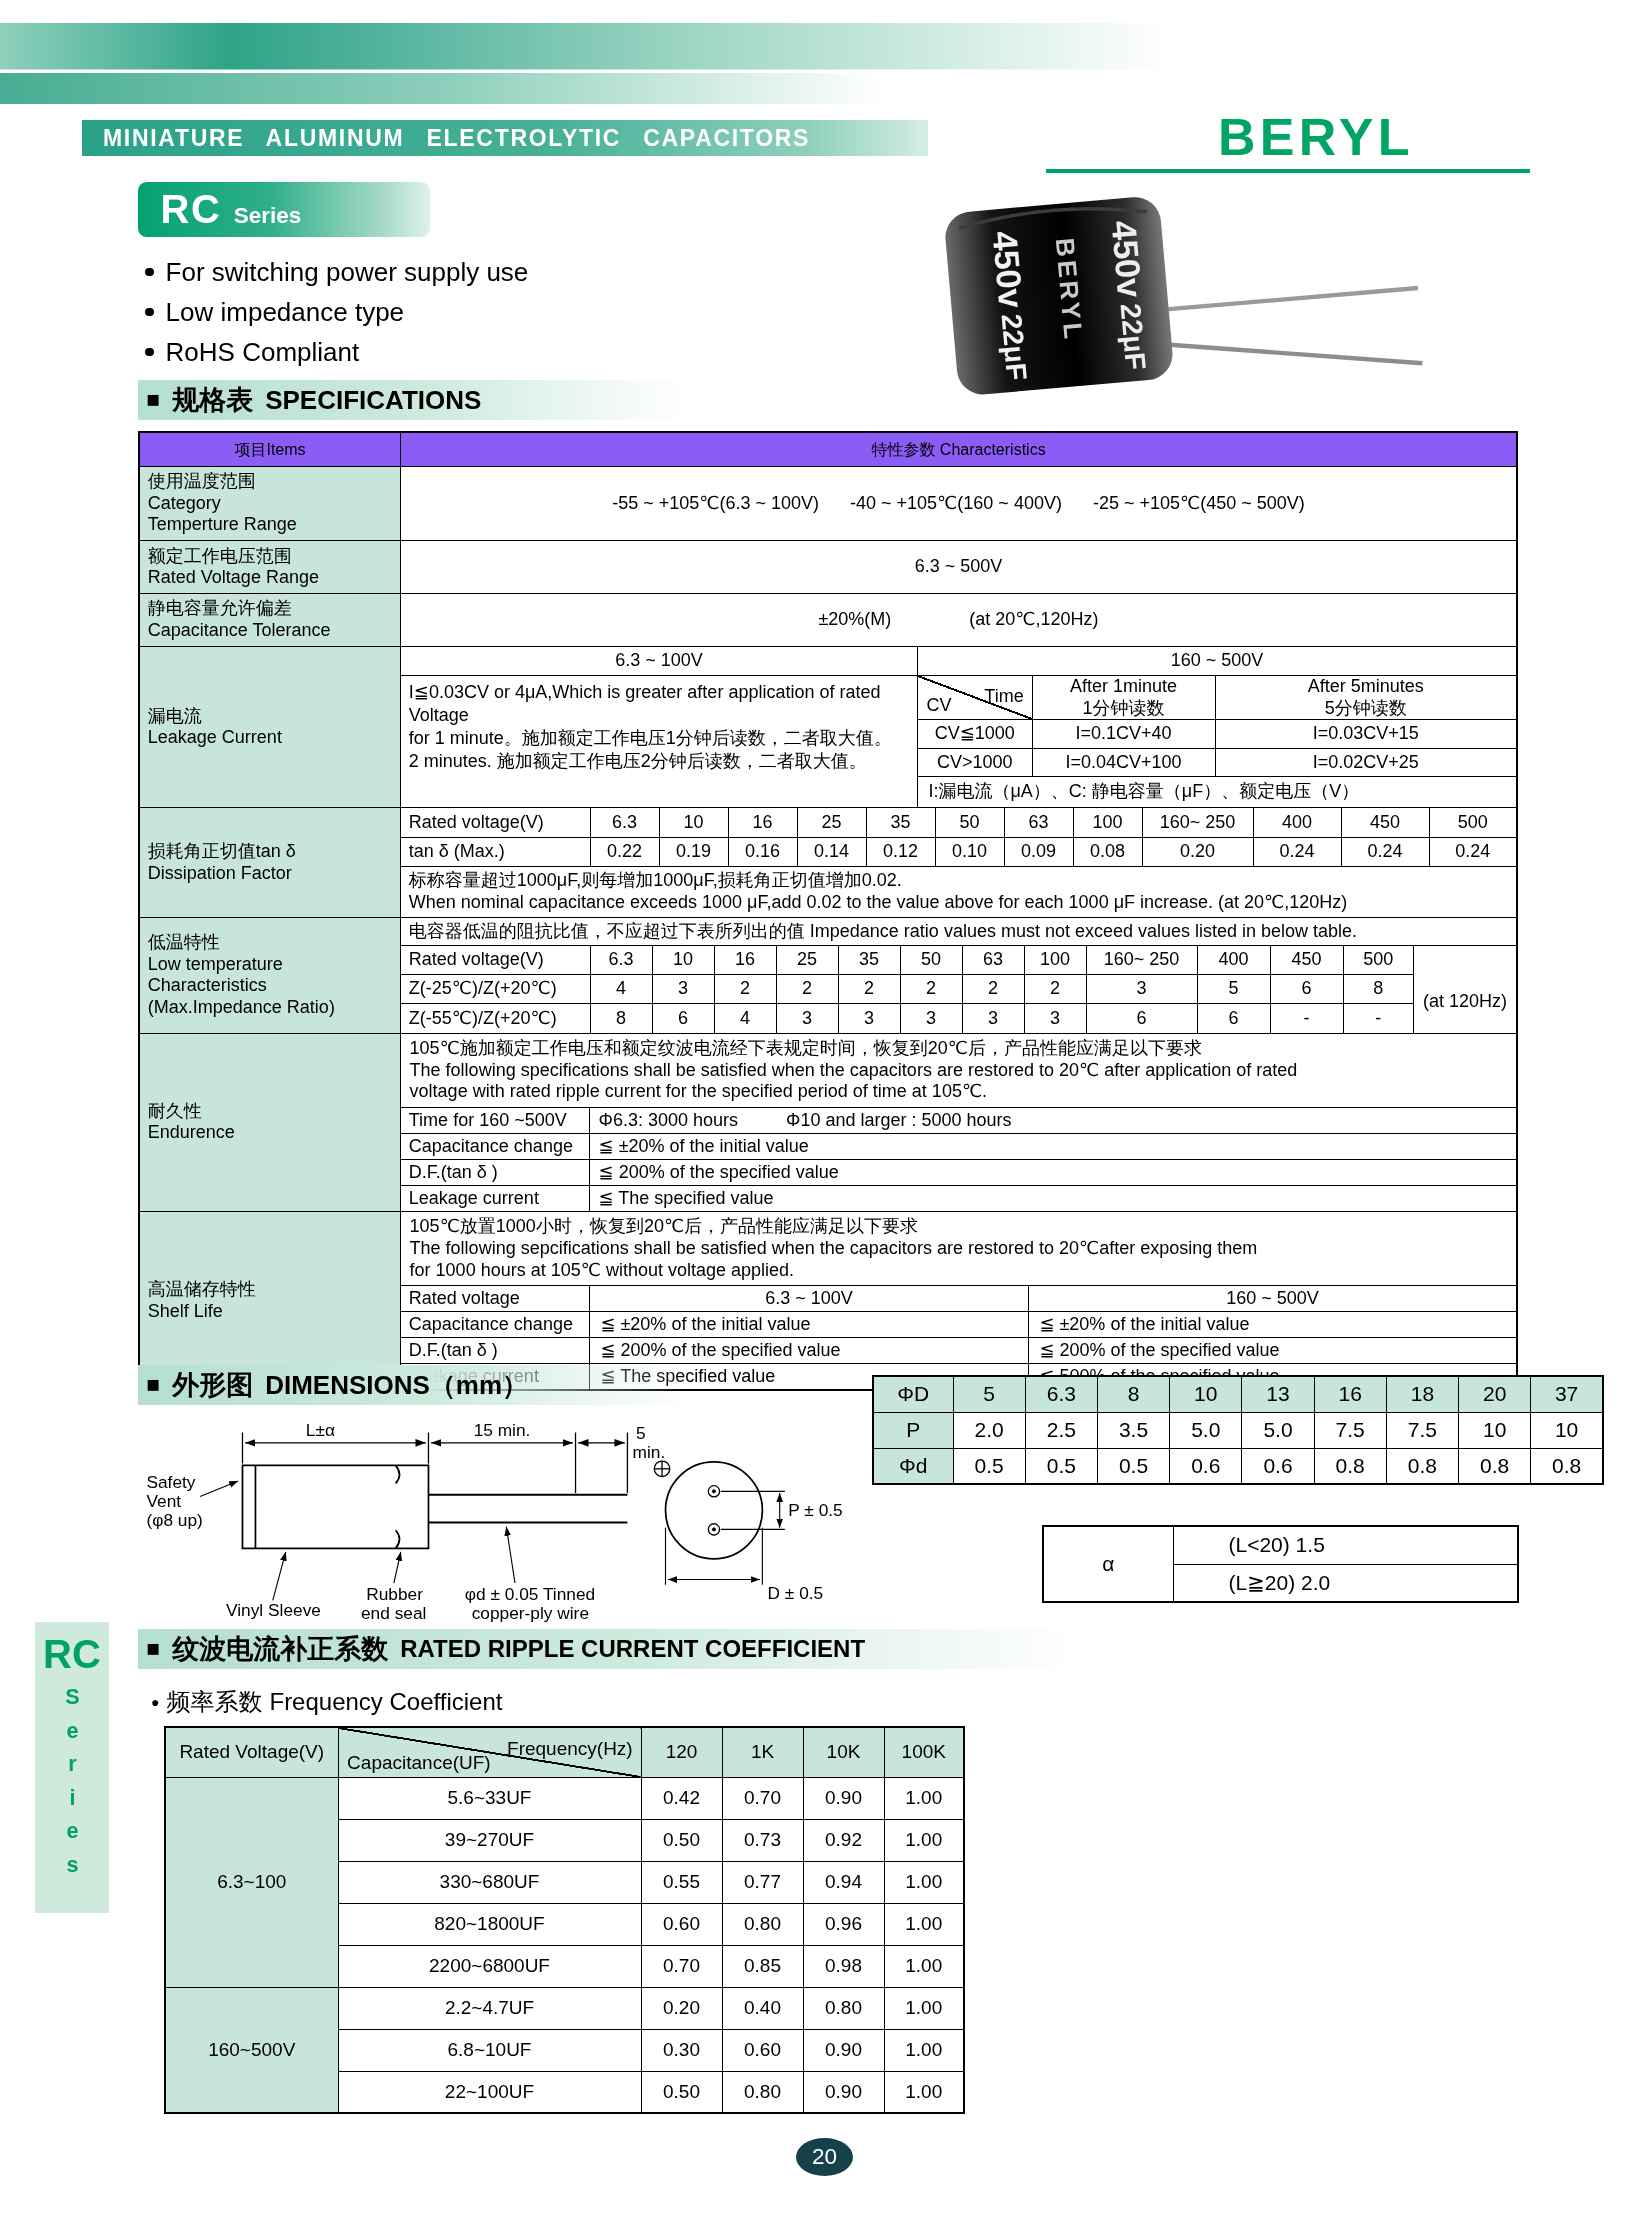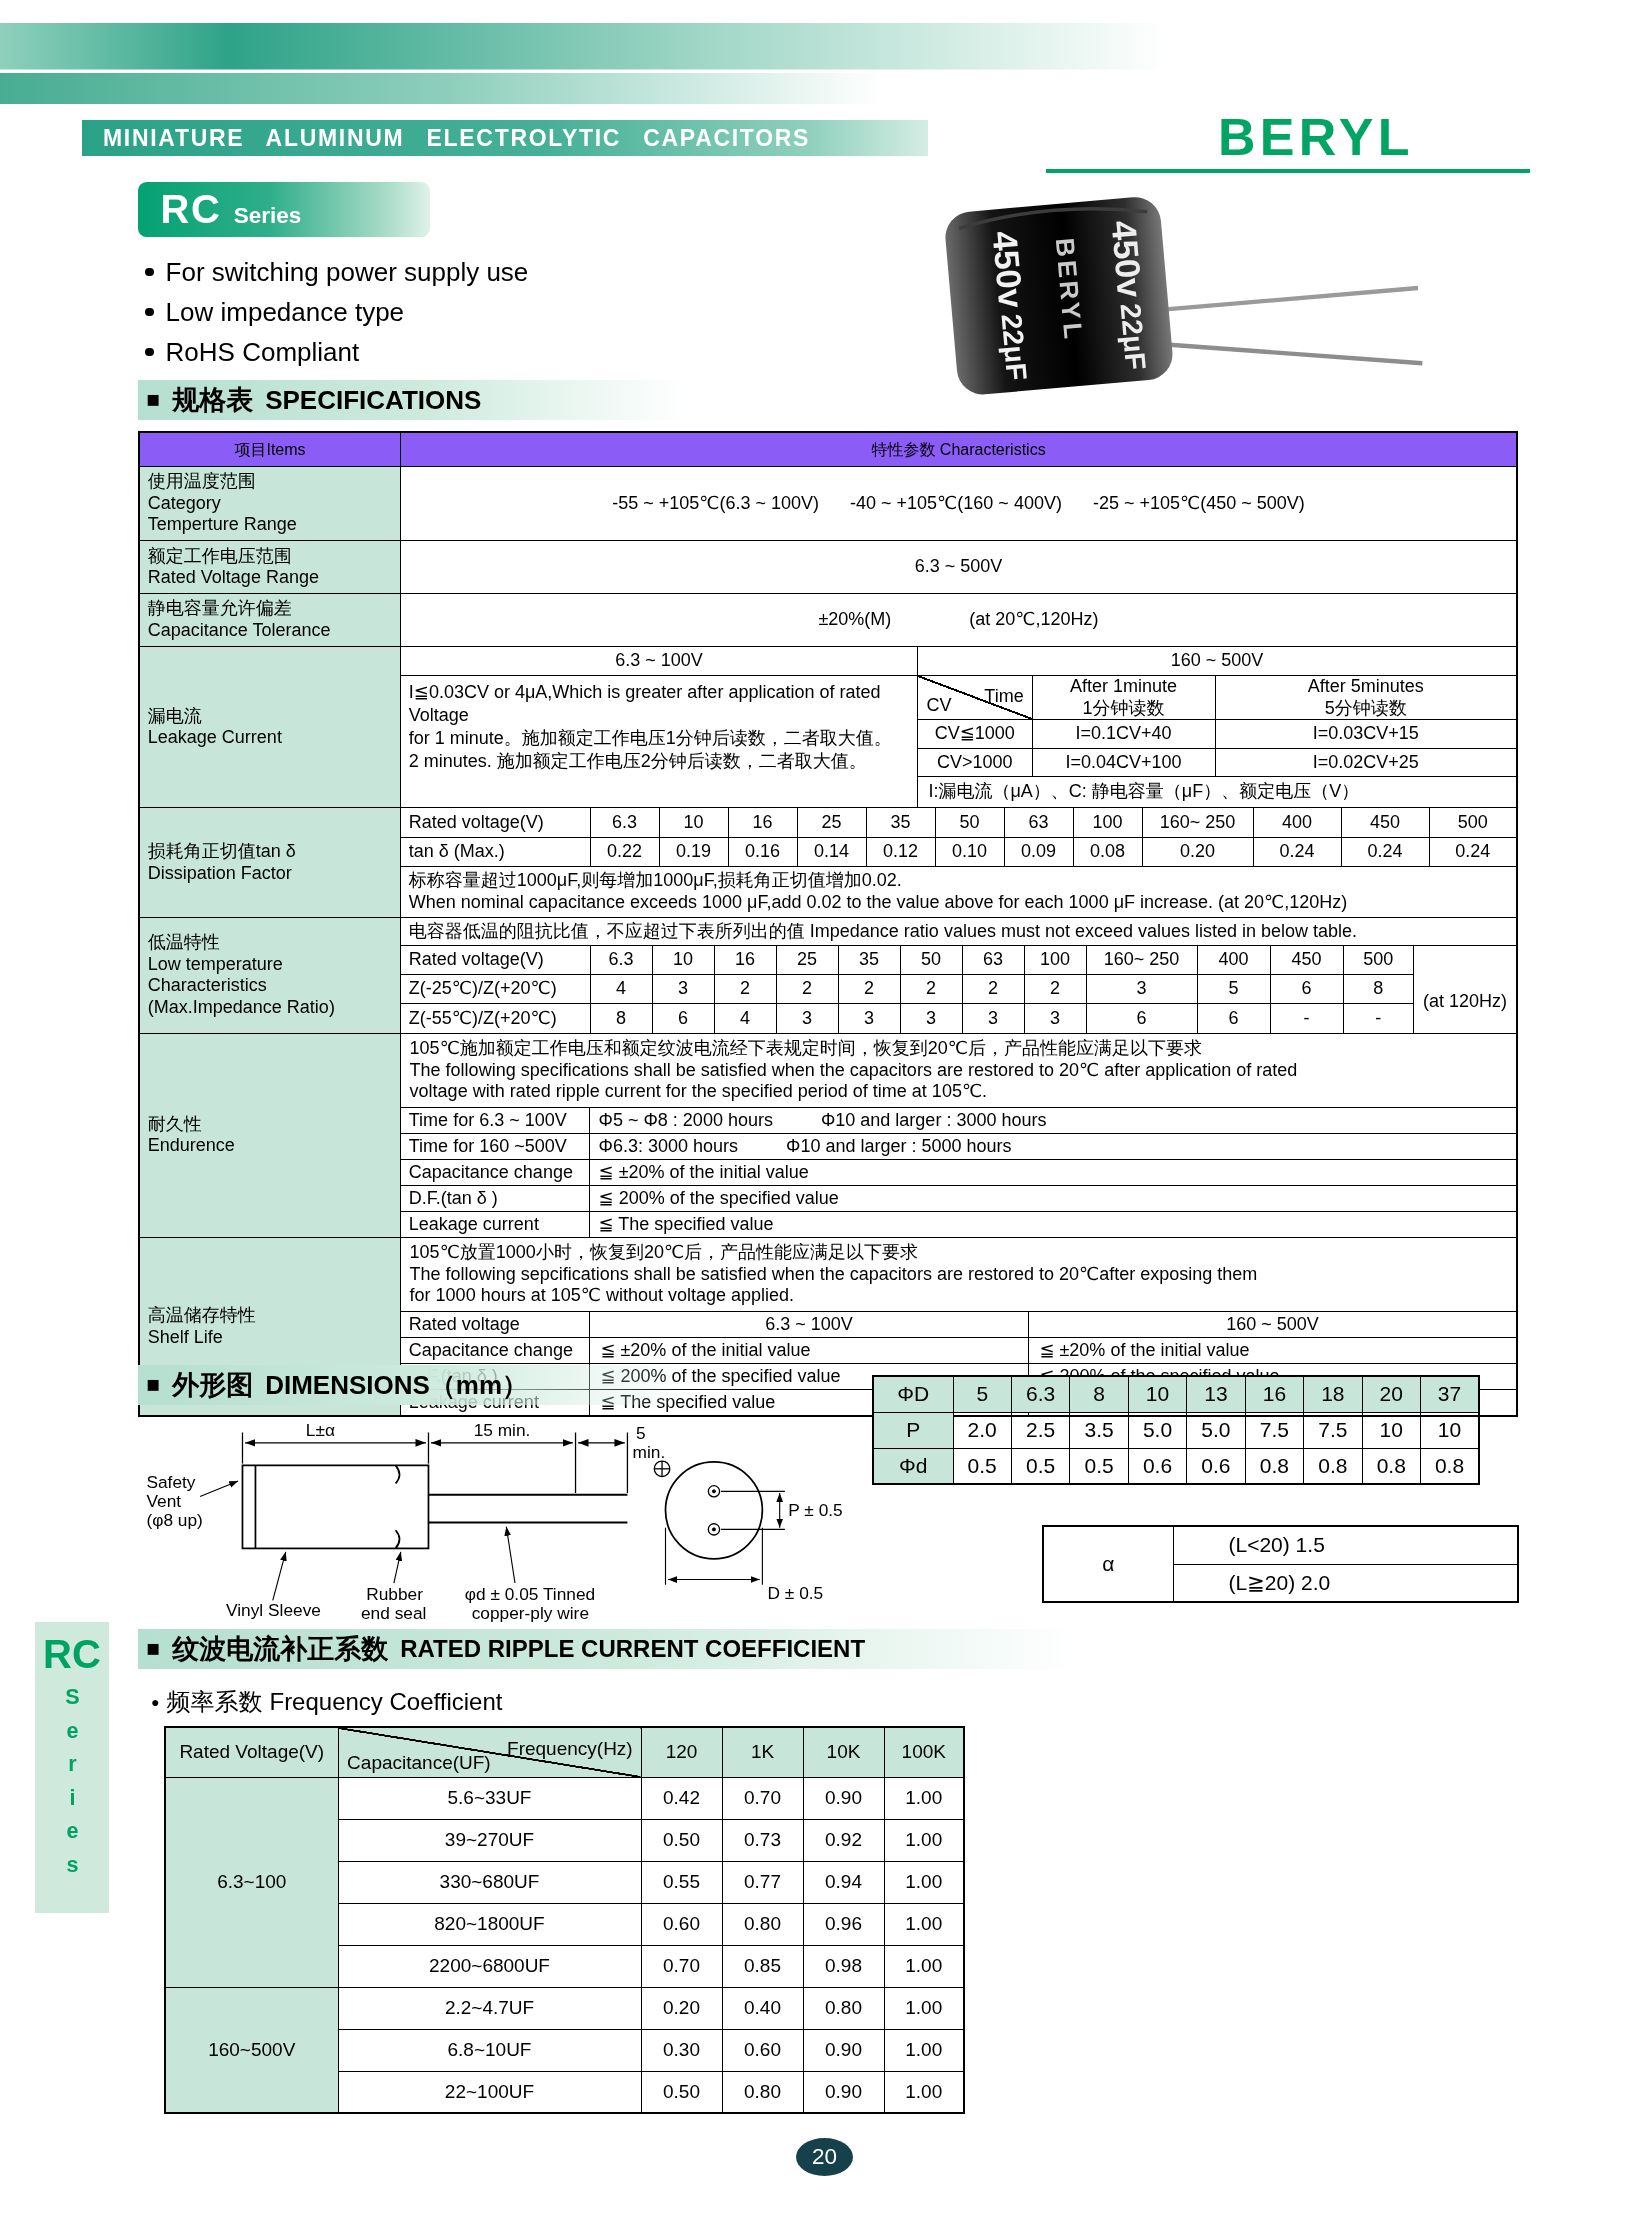--- a/index.html
+++ b/index.html
@@ -69,21 +69,21 @@
 .edesc{padding:4.3px 8.6px}
 .kv{display:flex;border-top:1.7px solid #000}
 .kl{width:189px;min-width:189px;border-right:1.7px solid #000;padding:1.7px 7.8px;display:flex;align-items:center}
 .kvv{flex:1;padding:1.7px 8.6px;display:flex;align-items:center;gap:48px}
 .shr{display:flex;border-top:1.7px solid #000}
 .shl{width:189px;min-width:189px;border-right:1.7px solid #000;padding:1.7px 7.8px;display:flex;align-items:center}
 .sha{width:439px;min-width:439px;border-right:1.7px solid #000;padding:1.7px 10.4px;display:flex;align-items:center}
 .shb{flex:1;padding:1.7px 10.4px;display:flex;align-items:center}
 .cen{justify-content:center;text-align:center}
 
-.dt{position:absolute;left:872px;top:1375px;width:608px;table-layout:fixed;font-size:21px;text-align:center}
+.dt{position:absolute;left:872px;top:1375px;width:732px;table-layout:fixed;font-size:21px;text-align:center}
 .dt td{border:1.7px solid #000;height:36px}
 .dt{border:2.6px solid #000}
 .g{background:#c7e6d9}
 .at{position:absolute;left:1042px;top:1525px;width:477px;table-layout:fixed;font-size:21px}
 .at td{border:1.7px solid #000;height:38px}
 .at{border:2.6px solid #000}
 .at .al{text-align:center;width:130px}
 .at .av{text-align:left;padding-left:55px}
 
 .sub{position:absolute;left:151px;top:1686px;display:flex;align-items:center;font-size:24px;gap:7px}
@@ -401,27 +401,20 @@
         <div>耐久性</div>
         <div>Endurence</div>
       </div>
       <div class="cc col">
         <div class="edesc">
           <div>105℃施加额定工作电压和额定纹波电流经下表规定时间，恢复到20℃后，产品性能应满足以下要求</div>
           <div>The following specifications shall be satisfied when the capacitors are restored to 20℃ after application of rated</div>
           <div>voltage with rated ripple current for the specified period of time at 105℃.</div>
         </div>
         <div class="kv">
-          <div class="kl">Time for 6.3 ~ 100V</div>
-          <div class="kvv">
-            <span>Φ5 ~ Φ8 : 2000 hours</span>
-            <span>Φ10 and larger : 3000 hours</span>
-          </div>
-        </div>
-        <div class="kv">
           <div class="kl">Time for 160 ~500V</div>
           <div class="kvv">
             <span>Φ6.3: 3000 hours</span>
             <span>Φ10 and larger : 5000 hours</span>
           </div>
         </div>
         <div class="kv">
           <div class="kl">Capacitance change</div>
           <div class="kvv">
             <span>≦ ±20% of the initial value</span>

